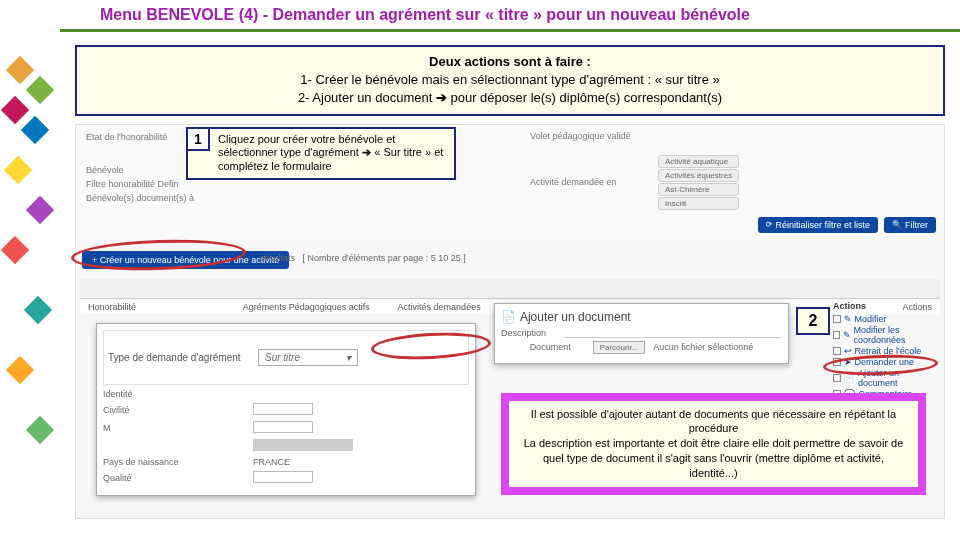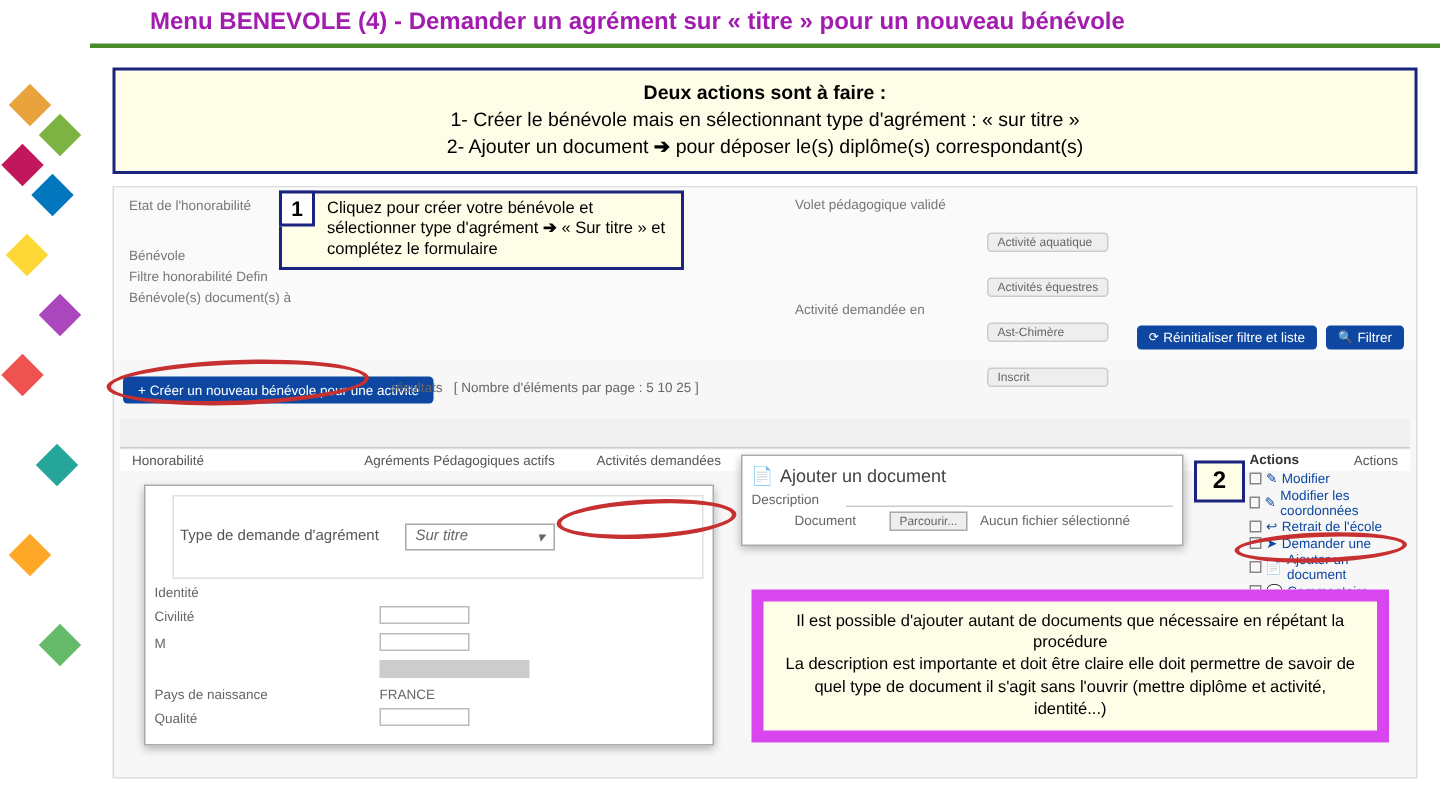--- a/index.html
+++ b/index.html
@@ -37,21 +37,21 @@
   .btn-sm .ic { font-size: 8px; }
   .create-btn { position: absolute; left: 6px; top: 126px; background: #0d47a1; color: #fff; padding: 4px 10px; border-radius: 3px; font-size: 9px; }
   .red-oval1 { position: absolute; left: -5px; top: 115px; width: 175px; height: 30px; border: 3px solid #c73030; border-radius: 50%; transform: rotate(-2deg); z-index: 6; }
   .tabs-line { position: absolute; left: 4px; right: 4px; top: 154px; height: 20px; background: #f0f0f0; border-bottom: 1px solid #ccc; font-size: 9px; color: #777; padding: 3px 8px; display: flex; gap: 30px; filter: blur(0.4px); }
   .cols-hdr { position: absolute; left: 4px; right: 4px; top: 175px; display: flex; font-size: 9px; color: #555; background: #fff; padding: 2px 8px; filter: blur(0.3px); }
   .cols-hdr > div { flex: 1; }
   .modal1 { position: absolute; left: 20px; top: 198px; width: 380px; background: #fff; border: 1px solid #aaa; box-shadow: 0 2px 6px rgba(0,0,0,.3); padding: 6px; z-index: 4; }
   .modal1 .mrow { display: flex; align-items: center; margin-bottom: 4px; font-size: 9px; color: #666; filter: blur(0.4px); }
   .modal1 .mrow .ml { width: 150px; }
   .modal1 .mrow .mv { flex: 1; }
-  .modal1 .mrow.hl { filter: none; background: #fff; border: 1px solid #e0e0e0; padding: 18px 4px; margin-left: 12px; }
+  .modal1 .mrow.hl { filter: none; background: #fff; border: 1px solid #e0e0e0; padding: 18px 4px; }
   .modal1 .mrow.hl .ml { filter: blur(0.3px); font-size: 10px; color: #555; }
   .modal1 .sel { border: 1px solid #aaa; background: #fff; padding: 2px 6px; font-size: 10px; width: 100px; display: inline-flex; justify-content: space-between; font-style: italic; }
   .red-oval2 { position: absolute; left: 295px; top: 208px; width: 120px; height: 26px; border: 3px solid #c73030; border-radius: 50%; transform: rotate(-3deg); z-index: 7; }
   .modal2 { position: absolute; left: 418px; top: 178px; width: 295px; background: #fff; border: 1px solid #aaa; box-shadow: 0 2px 6px rgba(0,0,0,.3); padding: 6px; z-index: 4; }
   .modal2 .m2t { font-size: 12px; color: #444; display: flex; align-items: center; gap: 4px; margin-bottom: 4px; filter: blur(0.3px); }
   .modal2 .m2r { font-size: 9px; color: #666; display: flex; align-items: center; gap: 8px; margin-bottom: 3px; filter: blur(0.4px); justify-content: center; }
   .modal2 .fbtn { background: #eee; border: 1px solid #aaa; padding: 1px 6px; font-size: 8px; }
   .num-2 { position: absolute; left: 720px; top: 182px; width: 34px; height: 28px; background: #fdfde8; border: 2px solid #1a237e; font-weight: bold; font-size: 16px; display: flex; align-items: center; justify-content: center; z-index: 6; }
   .act-panel { position: absolute; right: 6px; top: 176px; width: 105px; font-size: 9px; color: #0d47a1; z-index: 3; }
   .act-panel .ah { color: #333; font-weight: bold; margin-bottom: 3px; }
@@ -114,21 +114,21 @@
         <div class="frow">
             <span class="lbl">Bénévole(s) document(s) à</span>
           </div>
       </div>
       <div class="fcol">
         <div class="frow">
             <span class="lbl">Volet pédagogique validé</span>
           </div>
         <div class="frow" style="margin-top:14px;">
             <span class="lbl">Activité demandée en</span>
-          <div style="display:flex;flex-direction:column;gap:17px;">
+          <div style="display:flex;flex-direction:column;gap:1px;">
             <span class="pill">Activité aquatique</span>
             <span class="pill">Activités équestres</span>
             <span class="pill">Ast-Chimère</span>
             <span class="pill">Inscrit</span>
           </div>
         </div>
       </div>
     </div>
 
     <div class="callout-1">

